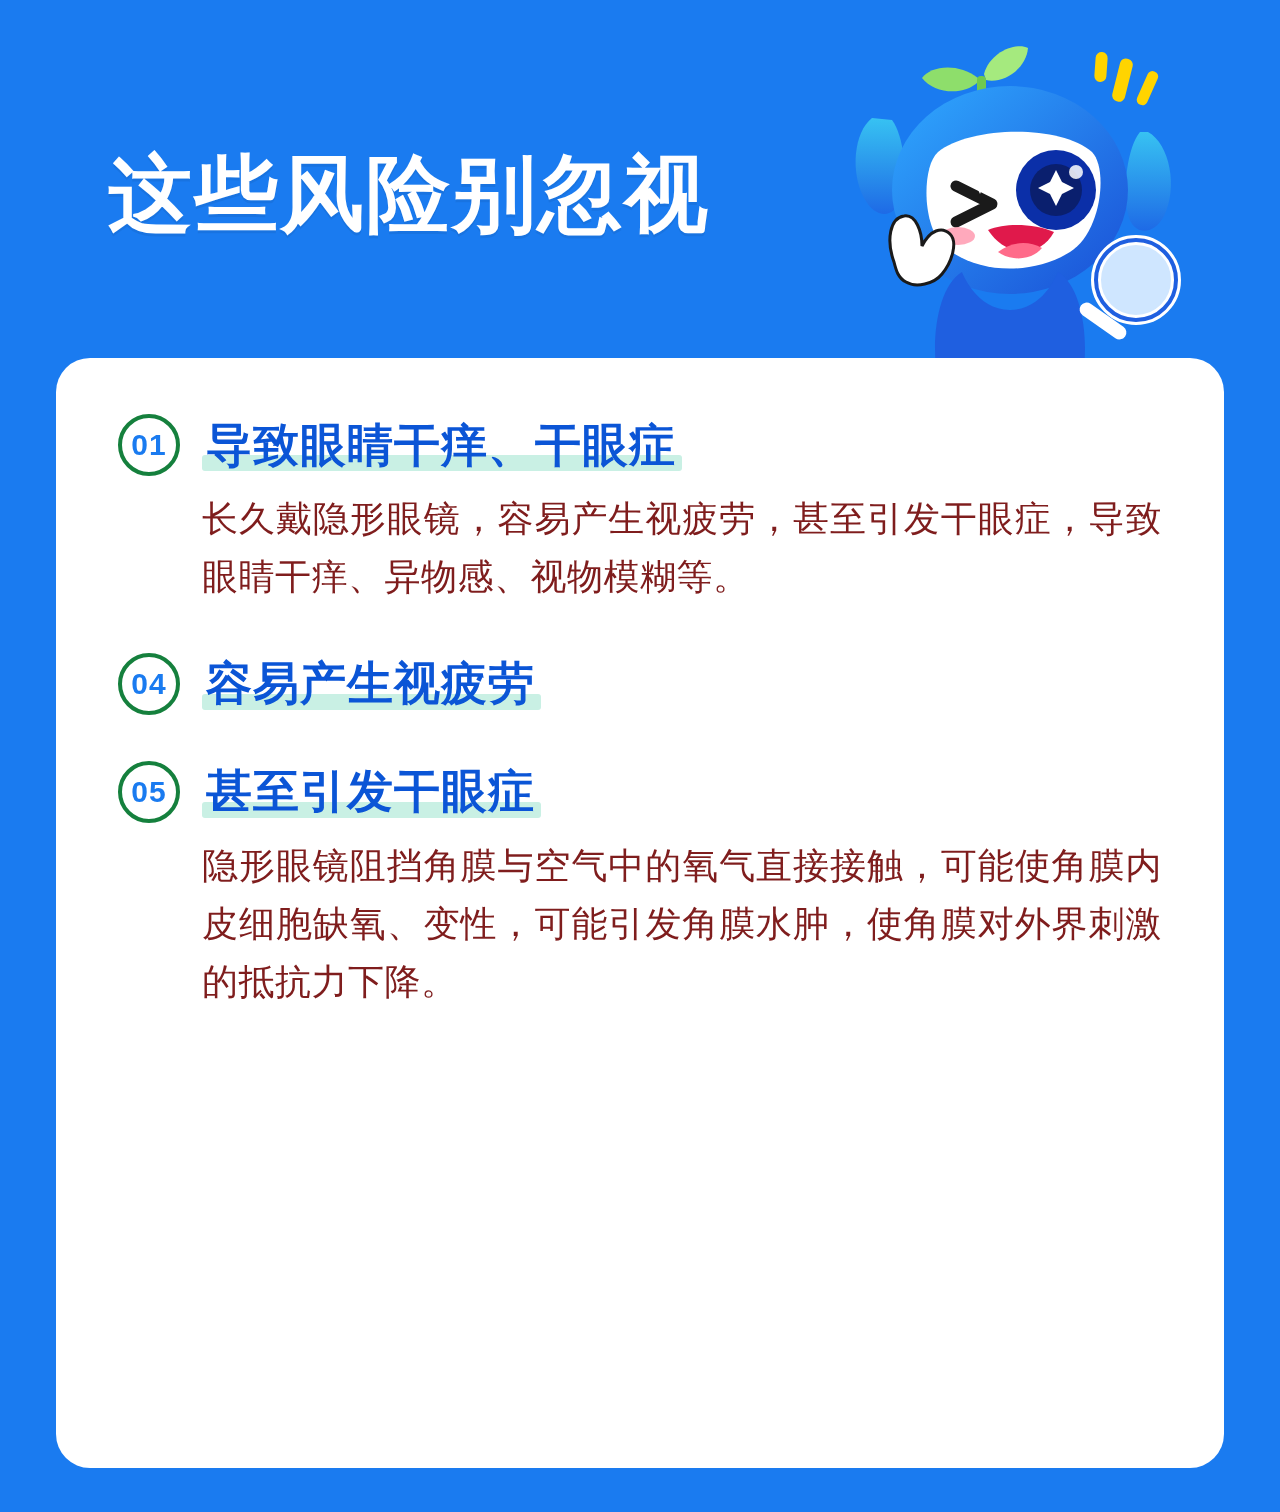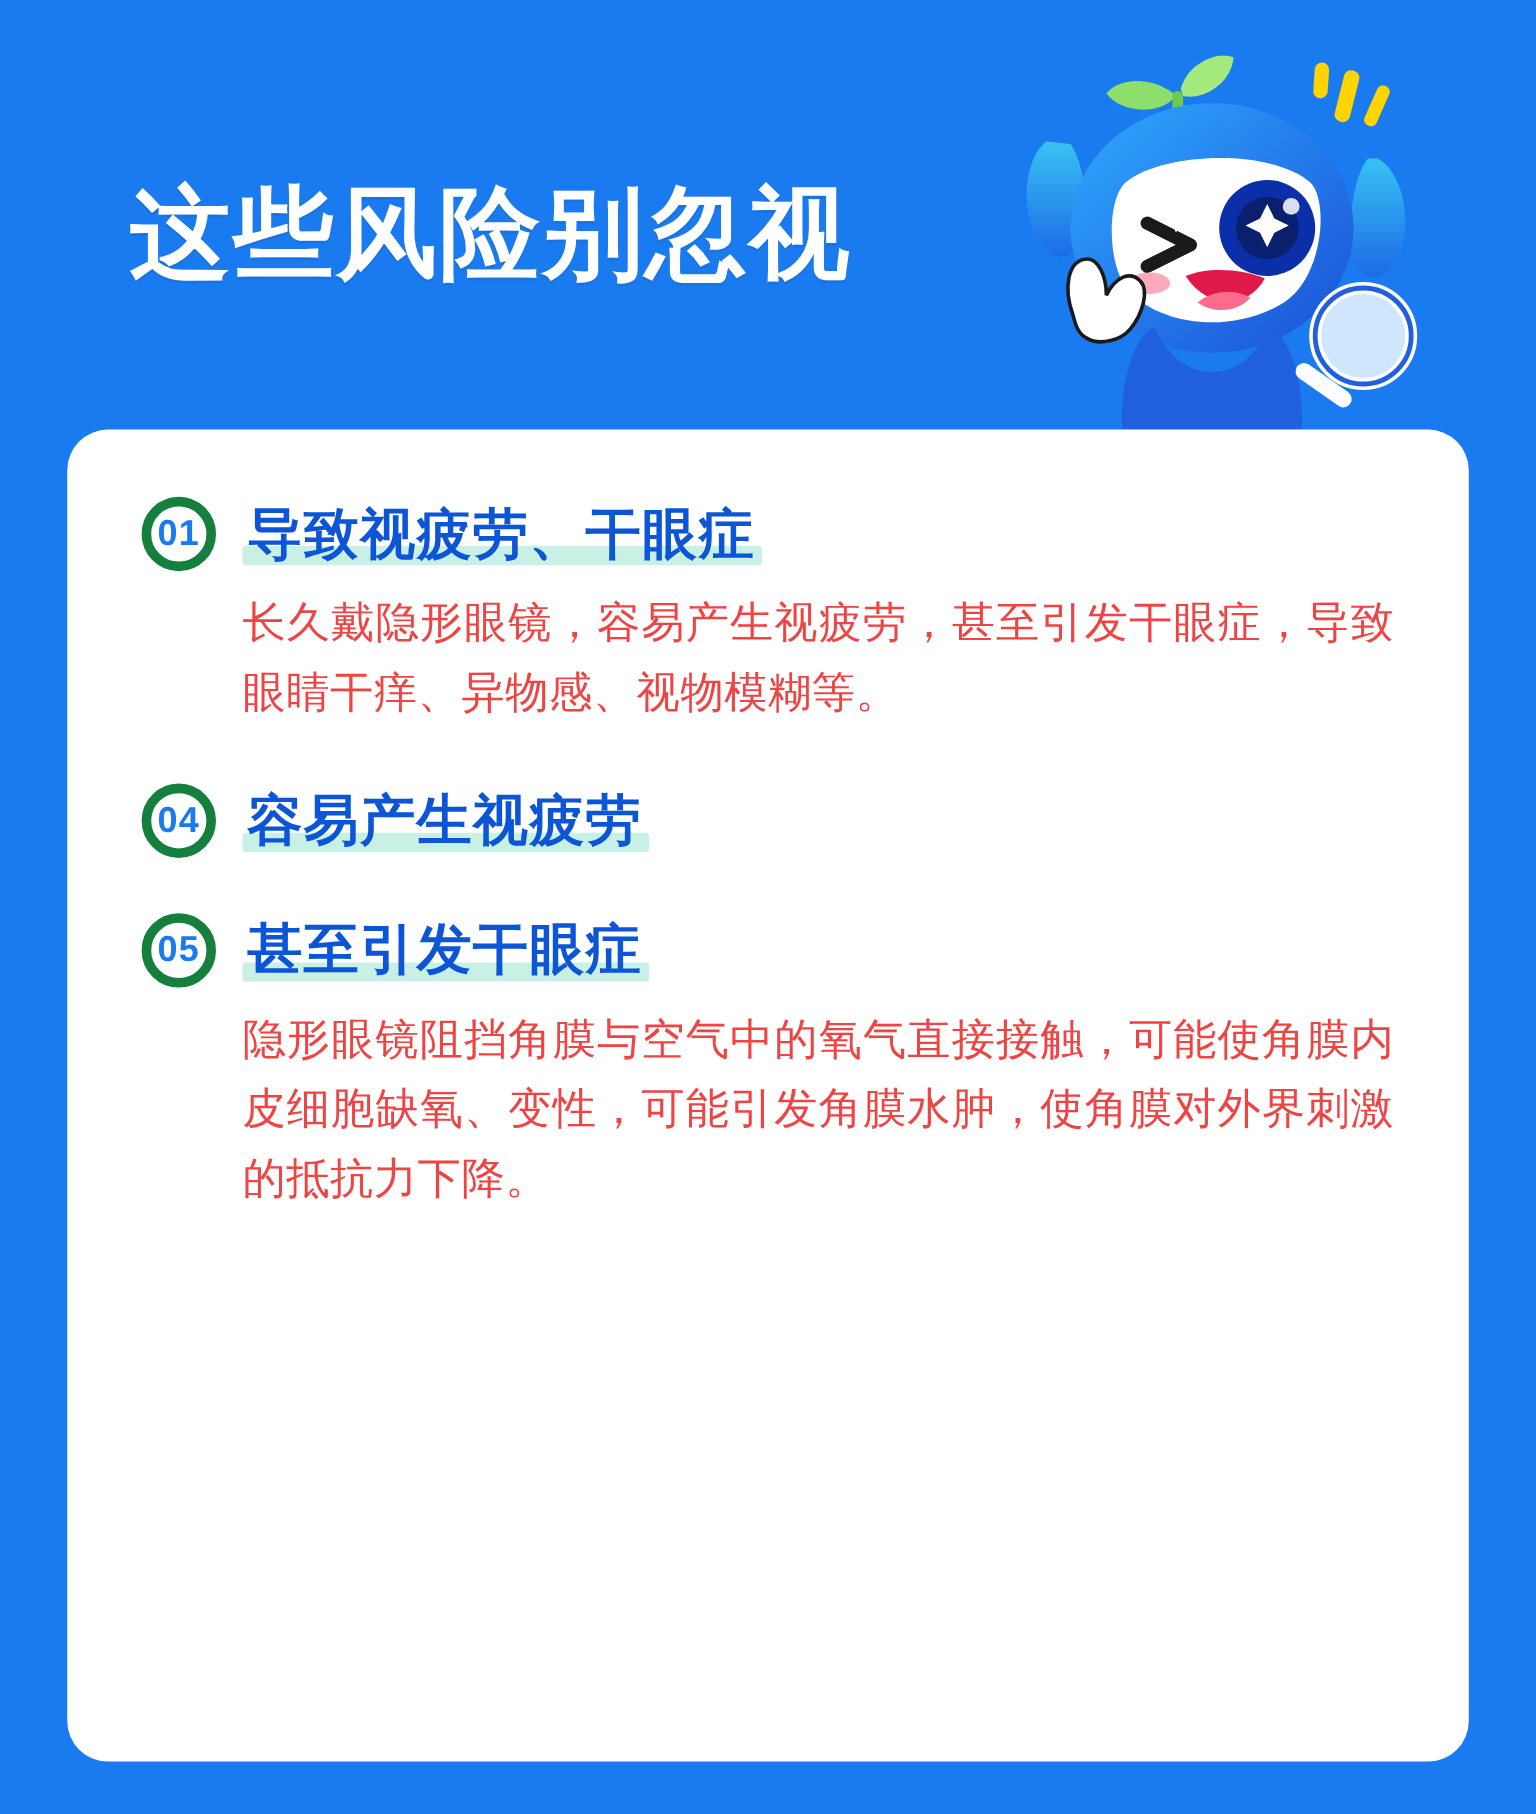--- a/index.html
+++ b/index.html
@@ -64,21 +64,21 @@
     display: flex;
     align-items: center;
     gap: 22px;
     margin-bottom: 14px;
   }
   .badge {
     flex: 0 0 auto;
     width: 62px;
     height: 62px;
     border-radius: 50%;
-    border: 8px solid #15803d;
+    border: 4px solid #15803d;
     color: #1a7bf0;
     font-size: 30px;
     font-weight: bold;
     display: flex;
     align-items: center;
     justify-content: center;
     box-sizing: border-box;
     letter-spacing: 1px;
   }
   .item-title {
@@ -102,21 +102,21 @@
   }
   .item-title .txt {
     position: relative;
     z-index: 1;
   }
 
   .item-body {
     margin-left: 84px;
     font-size: 36px;
     line-height: 1.62;
-    color: #ef4444;
+    color: #7f1d1d;
     letter-spacing: 0.5px;
     text-align: justify;
     max-width: 960px;
     font-family: Liberation Serif, serif;
   }
 
   .sp-1 { margin-bottom: 46px; }
   .sp-2 { margin-bottom: 46px; }
 </style>
 </head>
@@ -196,21 +196,21 @@
   </div>
 </div>
 
 <div class="card">
 
   <div class="item sp-1">
     <div class="item-head">
       <div class="badge">01</div>
       <div class="item-title">
         <span class="hl"></span>
-        <span class="txt">导致视疲劳、干眼症</span>
+        <span class="txt">导致眼睛干痒、干眼症</span>
       </div>
     </div>
     <div class="item-body">长久戴隐形眼镜，容易产生视疲劳，甚至引发干眼症，导致眼睛干痒、异物感、视物模糊等。</div>
   </div>
 
   <div class="item sp-2">
     <div class="item-head">
       <div class="badge">04</div>
       <div class="item-title">
         <span class="hl"></span>

